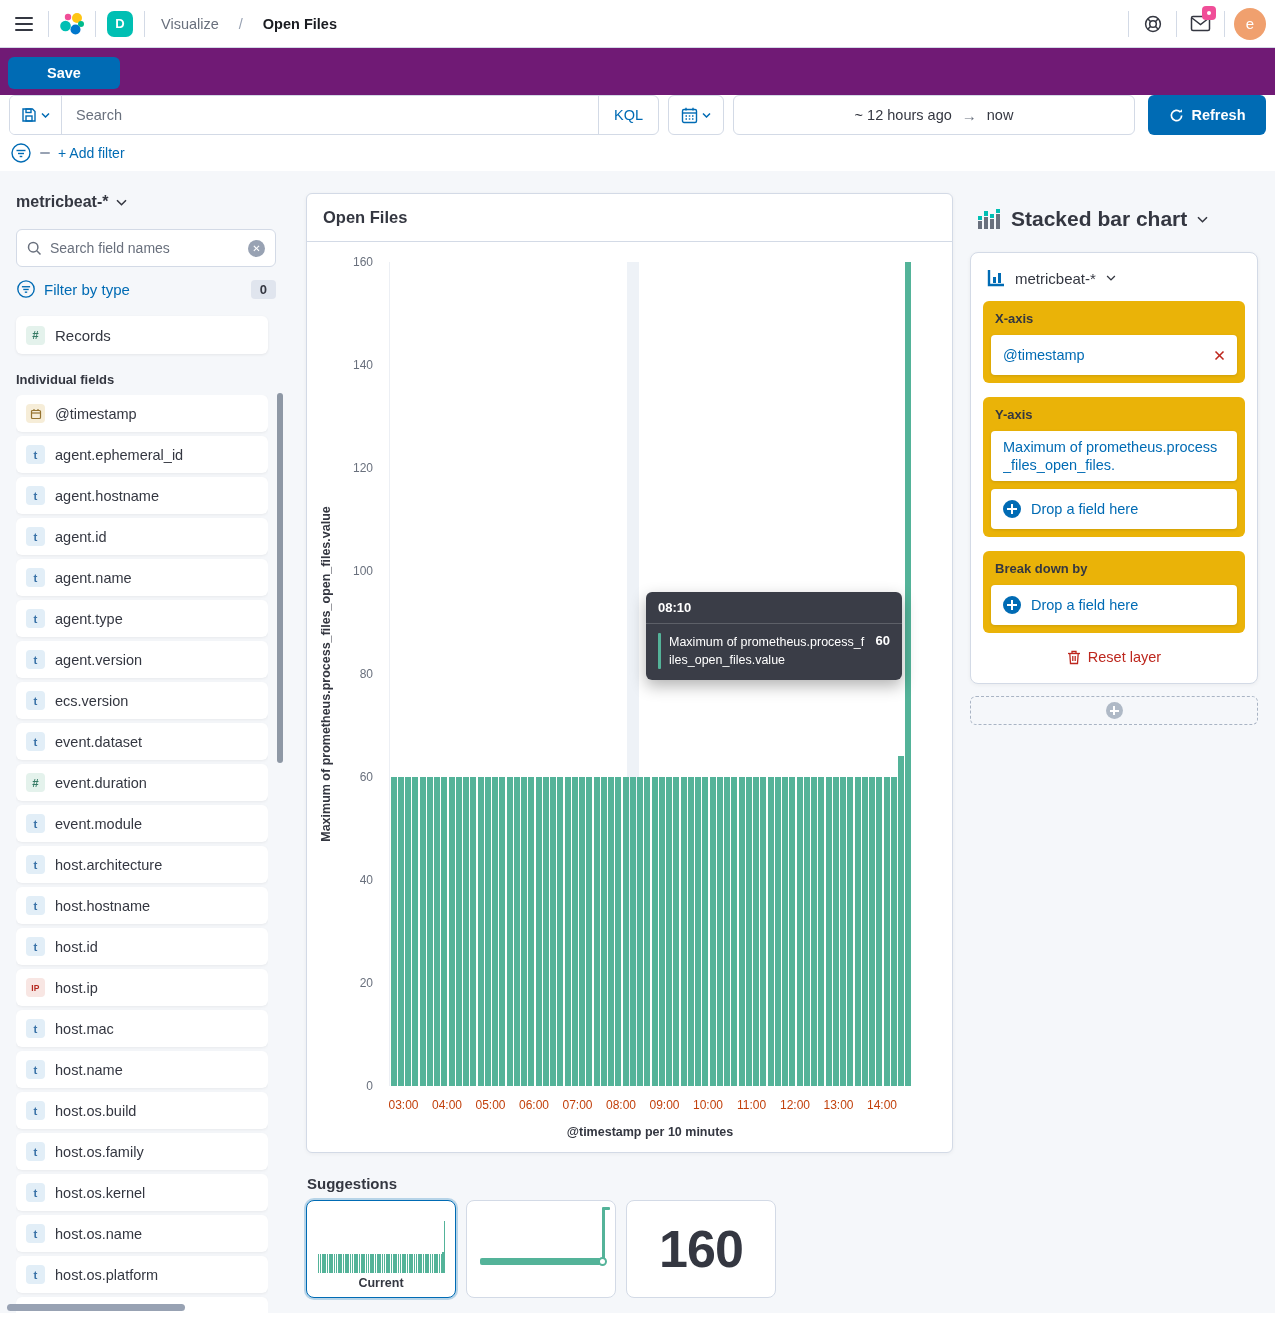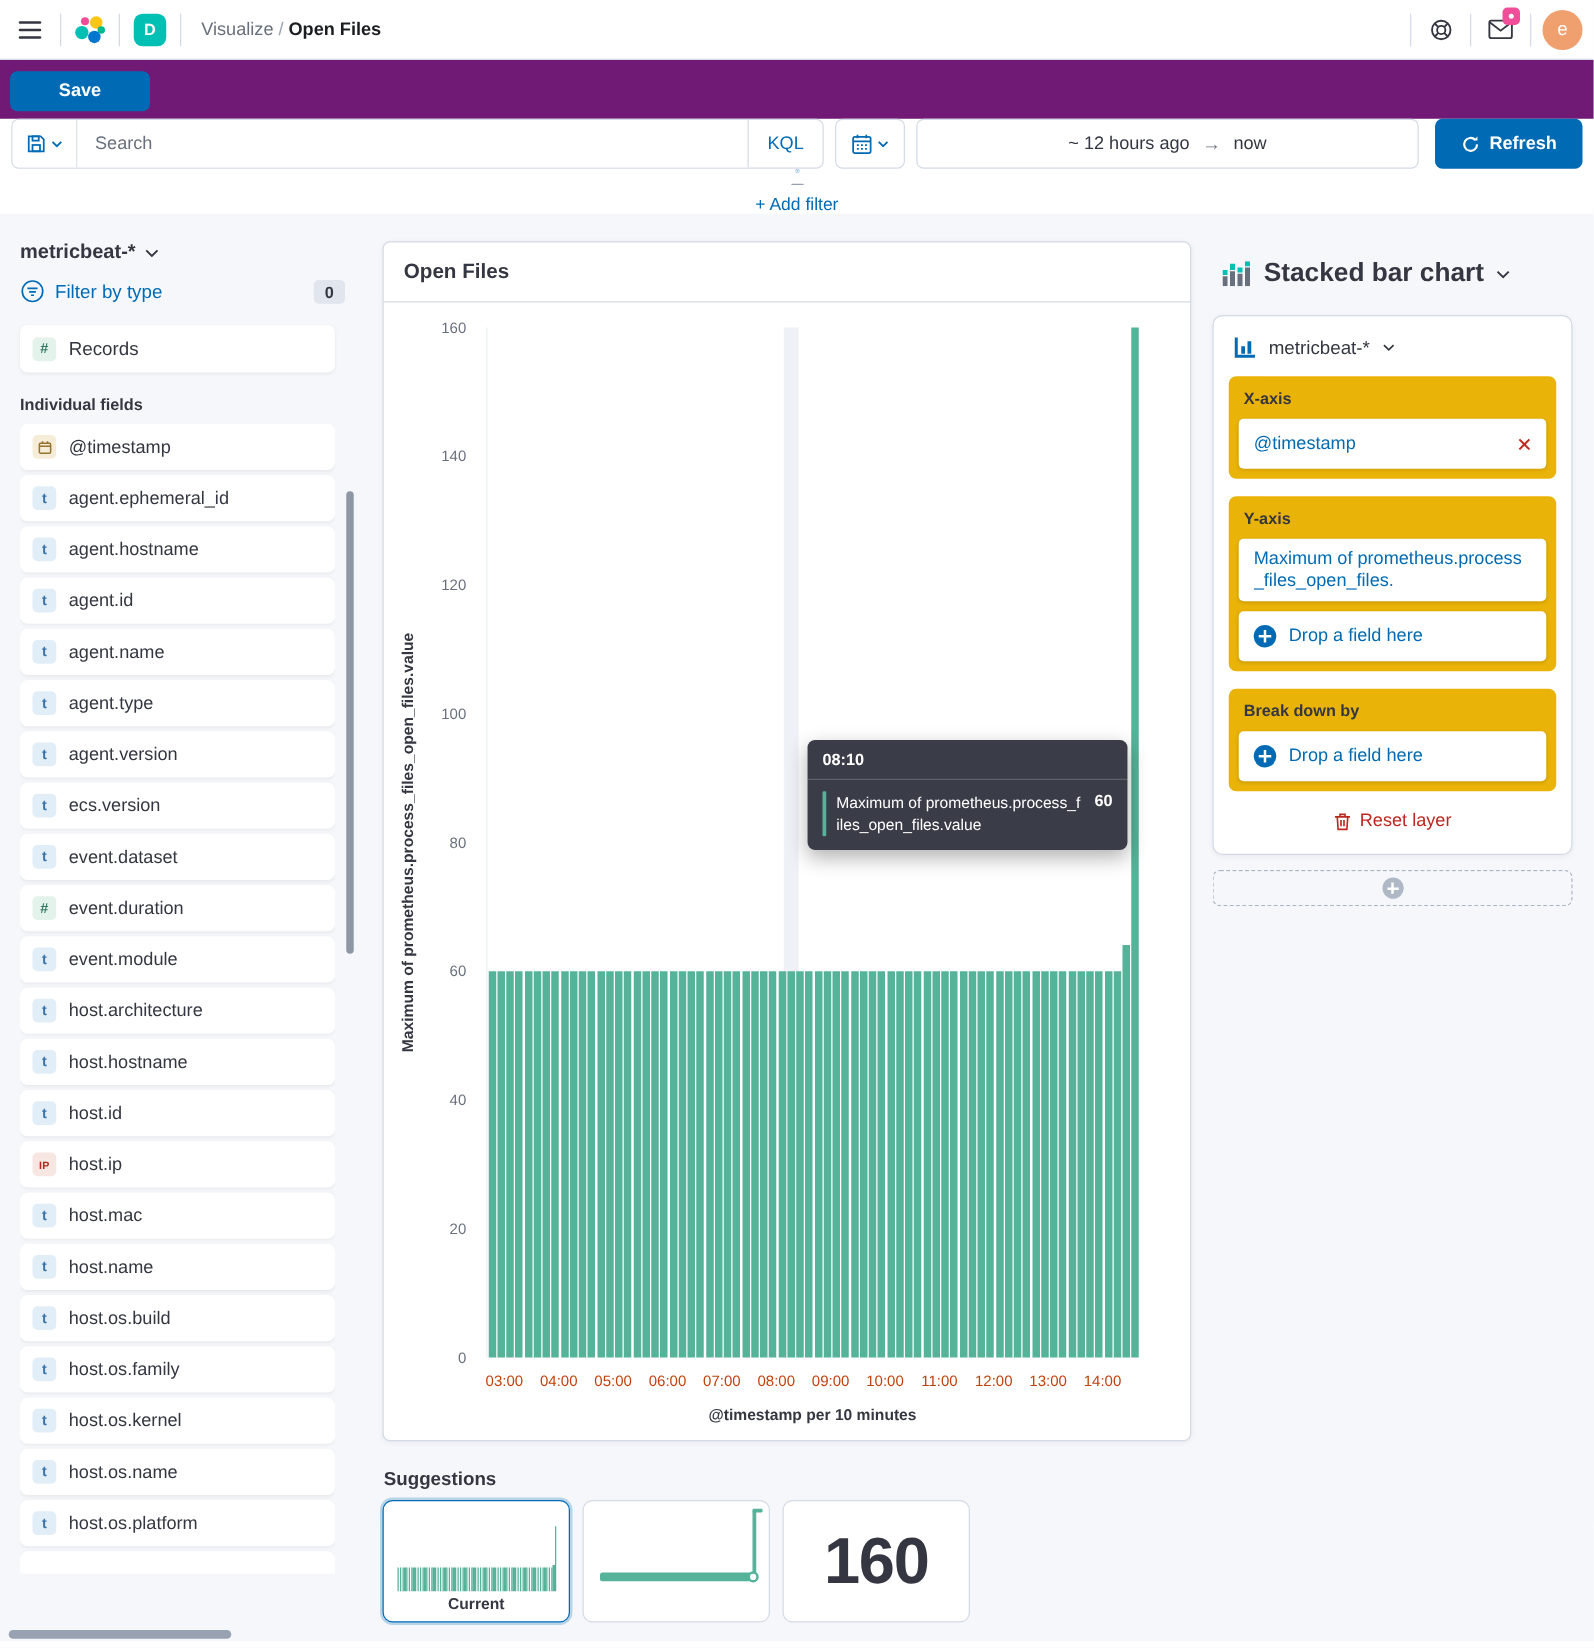--- a/index.html
+++ b/index.html
@@ -8,21 +8,21 @@
 
   
   .topnav { height:48px; display:flex; align-items:center; border-bottom:1px solid #D3DAE6; background:#fff; }
   .nav-sep { width:1px; height:26px; background:#D3DAE6; }
   .nav-cell { display:flex; align-items:center; justify-content:center; height:100%; }
   .hamburger { width:48px; flex-direction:column; gap:4px; cursor:pointer; }
   .hamburger i { display:block; width:18px; height:2px; background:#343741; border-radius:1px; }
   .logo-cell { width:46px; }
   .space-cell { width:48px; }
   .space-avatar { width:26px; height:26px; border-radius:7px; background:#00BFB3; color:#fff; font-weight:bold; font-size:13px; display:flex; align-items:center; justify-content:center; }
-  .breadcrumb { margin-left:16px; display:flex; align-items:center; gap:4px; font-size:14.5px; }
+  .breadcrumb { margin-left:16px; display:flex; align-items:center; gap:20px; font-size:14.5px; }
   .crumb-section { color:#69707D; }
   .crumb-sep { color:#98A2B3; }
   .crumb-page { color:#1a1c21; font-weight:bold; }
   .nav-right { margin-left:auto; display:flex; align-items:center; height:100%; }
   .nav-icon-cell { width:47px; position:relative; }
   .mail-badge { position:absolute; top:6px; right:8px; width:14px; height:14px; border-radius:4px; background:#F04E98; display:flex; align-items:center; justify-content:center; }
   .mail-badge i { width:4px; height:4px; background:#fff; border-radius:50%; }
   .avatar-cell { width:50px; }
   .user-avatar { width:32px; height:32px; border-radius:50%; background:#F0A06E; color:#fff; font-size:15px; display:flex; align-items:center; justify-content:center; }
 
@@ -33,21 +33,21 @@
   .query-row { display:flex; align-items:center; padding:0 9px; gap:9px; }
   .searchbar { width:650px; height:40px; background:#fff; border:1px solid #D3DAE6; border-radius:6px; display:flex; align-items:center; overflow:hidden; }
   .savedquery-btn { width:52px; height:100%; display:flex; align-items:center; justify-content:center; gap:4px; border-right:1px solid #D3DAE6; background:#fff; border-top:none; border-bottom:none; border-left:none; cursor:pointer; }
   .search-input { flex:1; border:none; outline:none; height:100%; padding:0 14px; font-size:14.5px; font-family:inherit; color:#343741; }
   .search-input::placeholder { color:#69707D; }
   .kql-label { padding:0 15px; color:#006BB4; font-size:14.5px; font-weight:500; border-left:1px solid #D3DAE6; height:100%; display:flex; align-items:center; cursor:pointer; }
   .calendar-seg { width:56px; height:40px; background:#fff; border:1px solid #D3DAE6; border-radius:6px; display:flex; align-items:center; justify-content:center; gap:4px; cursor:pointer; }
   .daterange { width:402px; height:40px; background:#fff; border:1px solid #D3DAE6; border-radius:6px; display:flex; align-items:center; justify-content:center; gap:10px; font-size:14.5px; cursor:pointer; }
   .dr-arrow { color:#69707D; font-size:15px; }
   .refresh-btn { margin-left:auto; width:118px; height:40px; display:flex; align-items:center; justify-content:center; gap:8px; }
-  .filter-row { height:36px; display:flex; align-items:center; padding:0 10px; gap:8px;flex-direction:column; }
+  .filter-row { height:36px; display:flex; align-items:center; padding:0 10px; gap:8px; }
   .filter-dash { width:10px; height:2px; background:#98A2B3; border-radius:1px; }
   .add-filter { color:#006BB4; font-size:14px; cursor:pointer; }
 
   
   .workspace { position:relative; height:1142px; background:#F5F7FA; }
 
   
   .sidebar { position:absolute; left:0; top:0; width:292px; height:100%; }
   .ip-title-row { display:flex; align-items:center; gap:8px; padding:22px 16px 0 16px; cursor:pointer; }
   .ip-title { font-size:16px; font-weight:bold; }
@@ -253,20 +253,28 @@
 </div>
 
 <div class="workspace">
 
   <div class="sidebar">
     <div class="ip-title-row">
       <span class="ip-title">metricbeat-*</span>
       <svg width="11" height="7" viewBox="0 0 11 7" fill="none" stroke="#343741" stroke-width="1.6">
           <path d="M1 1.3L5.5 5.7L10 1.3"></path>
         </svg>
+    </div>
+    <div class="field-search">
+      <svg width="15" height="15" viewBox="0 0 15 15" fill="none" stroke="#69707D" stroke-width="1.5">
+        <circle cx="6.2" cy="6.2" r="4.7"></circle>
+          <line x1="9.8" y1="9.8" x2="13.5" y2="13.5"></line>
+      </svg>
+      <input value="" placeholder="Search field names" style="">
+      <div class="clear-circle">✕</div>
     </div>
     <div class="filter-type-row">
       <svg width="20" height="20" viewBox="0 0 22 22" fill="none" stroke="#006BB4" stroke-width="1.5">
         <circle cx="11" cy="11" r="9"></circle>
         <line x1="6.5" y1="8.5" x2="15.5" y2="8.5"></line>
           <line x1="8" y1="11.5" x2="14" y2="11.5"></line>
           <line x1="9.7" y1="14.5" x2="12.3" y2="14.5"></line>
       </svg>
       <span class="filter-type-label">Filter by type</span>
       <span class="count-badge">0</span>

